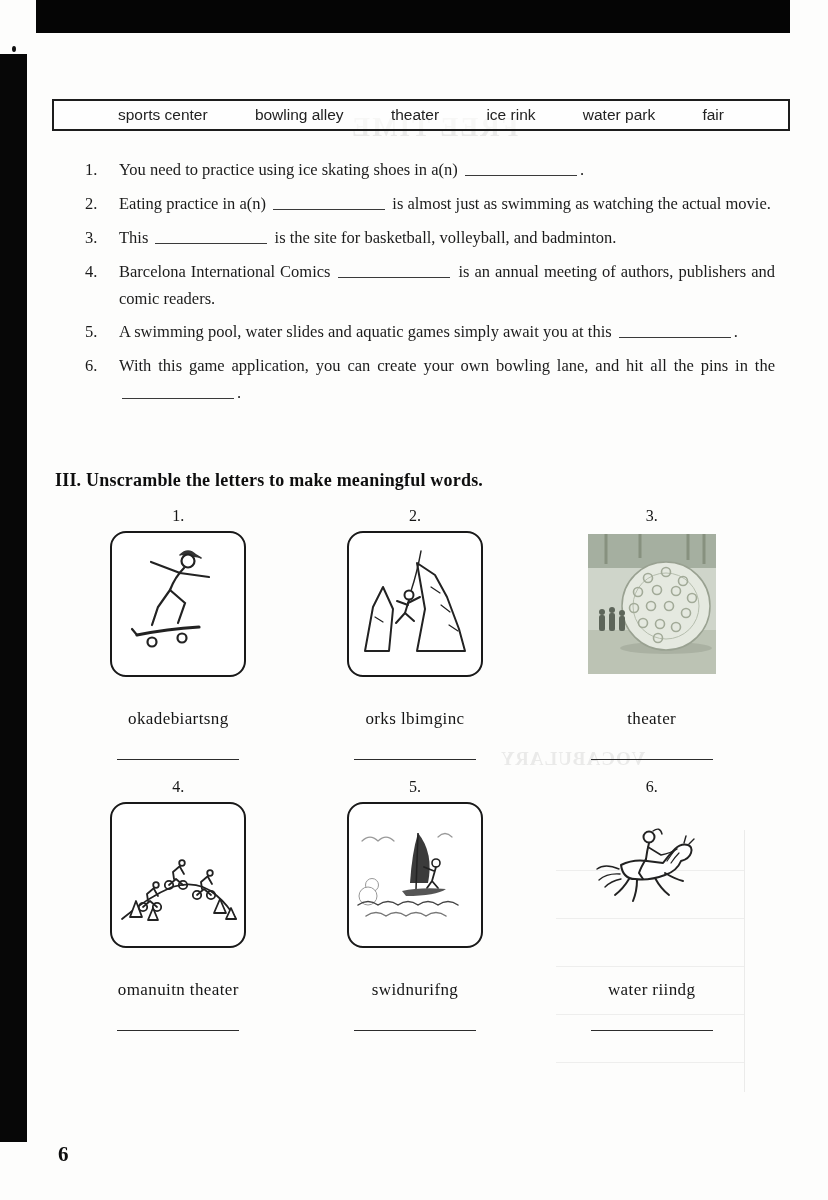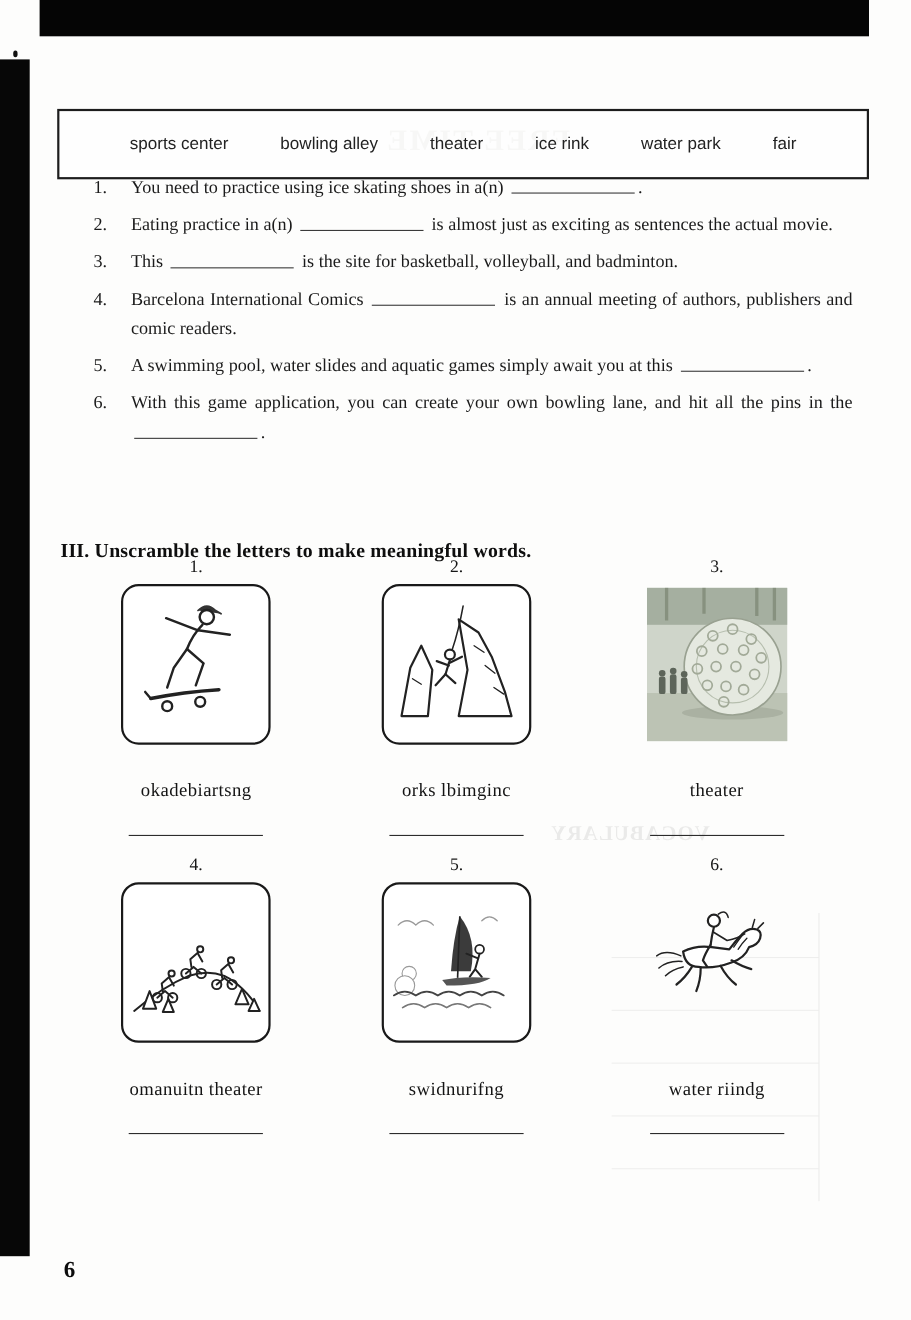--- a/index.html
+++ b/index.html
@@ -21,24 +21,24 @@
     white-space:nowrap; pointer-events:none;
   }
   .bleed-free-time  { left:350px; top:112px; font-size:27px; letter-spacing:2px; }
   .bleed-vocab      { left:500px; top:748px; font-size:19px; letter-spacing:1px; }
   .bleed-vline { position:absolute; left:744px; top:830px; width:1px; height:262px; background:rgba(0,0,0,0.07); }
   .bleed-hline { position:absolute; height:1px; width:188px; left:556px; background:rgba(0,0,0,0.06); }
 
   
   .heading { position:absolute; left:55px; font-size:18px; font-weight:bold; color:#0e0e0e; letter-spacing:0.2px; }
   .heading-2 { top:60px; }
-  .heading-3 { top:470px;margin-top:20px; }
+  .heading-3 { top:470px; }
 
   .word-frame {
-    position:absolute; left:52px; top:99px; width:738px; height:64px;
+    position:absolute; left:52px; top:99px; width:738px; height:32px;
     border:2px solid #1d1d1d; background:rgba(255,255,255,0.6);
     display:flex; align-items:center; justify-content:space-between;
     padding:0 64px;
     font-family:"Liberation Sans", sans-serif; font-size:15.5px; color:#222;
   }
 
   .sentences { position:absolute; left:85px; top:157px; width:690px;
     font-size:16.5px; line-height:1.63; text-align:justify; color:#1b1b1b; }
   .sentence { position:relative; padding-left:34px; margin-bottom:7px; }
   .sentence .num { position:absolute; left:0; top:0; }
@@ -94,21 +94,21 @@
     <span>ice rink</span>
     <span>water park</span>
     <span>fair</span>
   </div>
 
   <div class="sentences">
     <div class="sentence">
       <span class="num">1.</span><span>You need to practice using ice skating shoes in a(n) </span><span class="blank"></span><span>.</span>
     </div>
     <div class="sentence">
-      <span class="num">2.</span><span>Eating practice in a(n) </span><span class="blank"></span><span> is almost just as exciting as sentences the actual movie.</span>
+      <span class="num">2.</span><span>Eating practice in a(n) </span><span class="blank"></span><span> is almost just as swimming as watching the actual movie.</span>
     </div>
     <div class="sentence">
       <span class="num">3.</span><span>This </span><span class="blank"></span><span> is the site for basketball, volleyball, and badminton.</span>
     </div>
     <div class="sentence">
       <span class="num">4.</span><span>Barcelona International Comics </span><span class="blank"></span><span> is an annual meeting of authors, publishers and comic readers.</span>
     </div>
     <div class="sentence">
       <span class="num">5.</span><span>A swimming pool, water slides and aquatic games simply await you at this </span><span class="blank"></span><span>.</span>
     </div>

